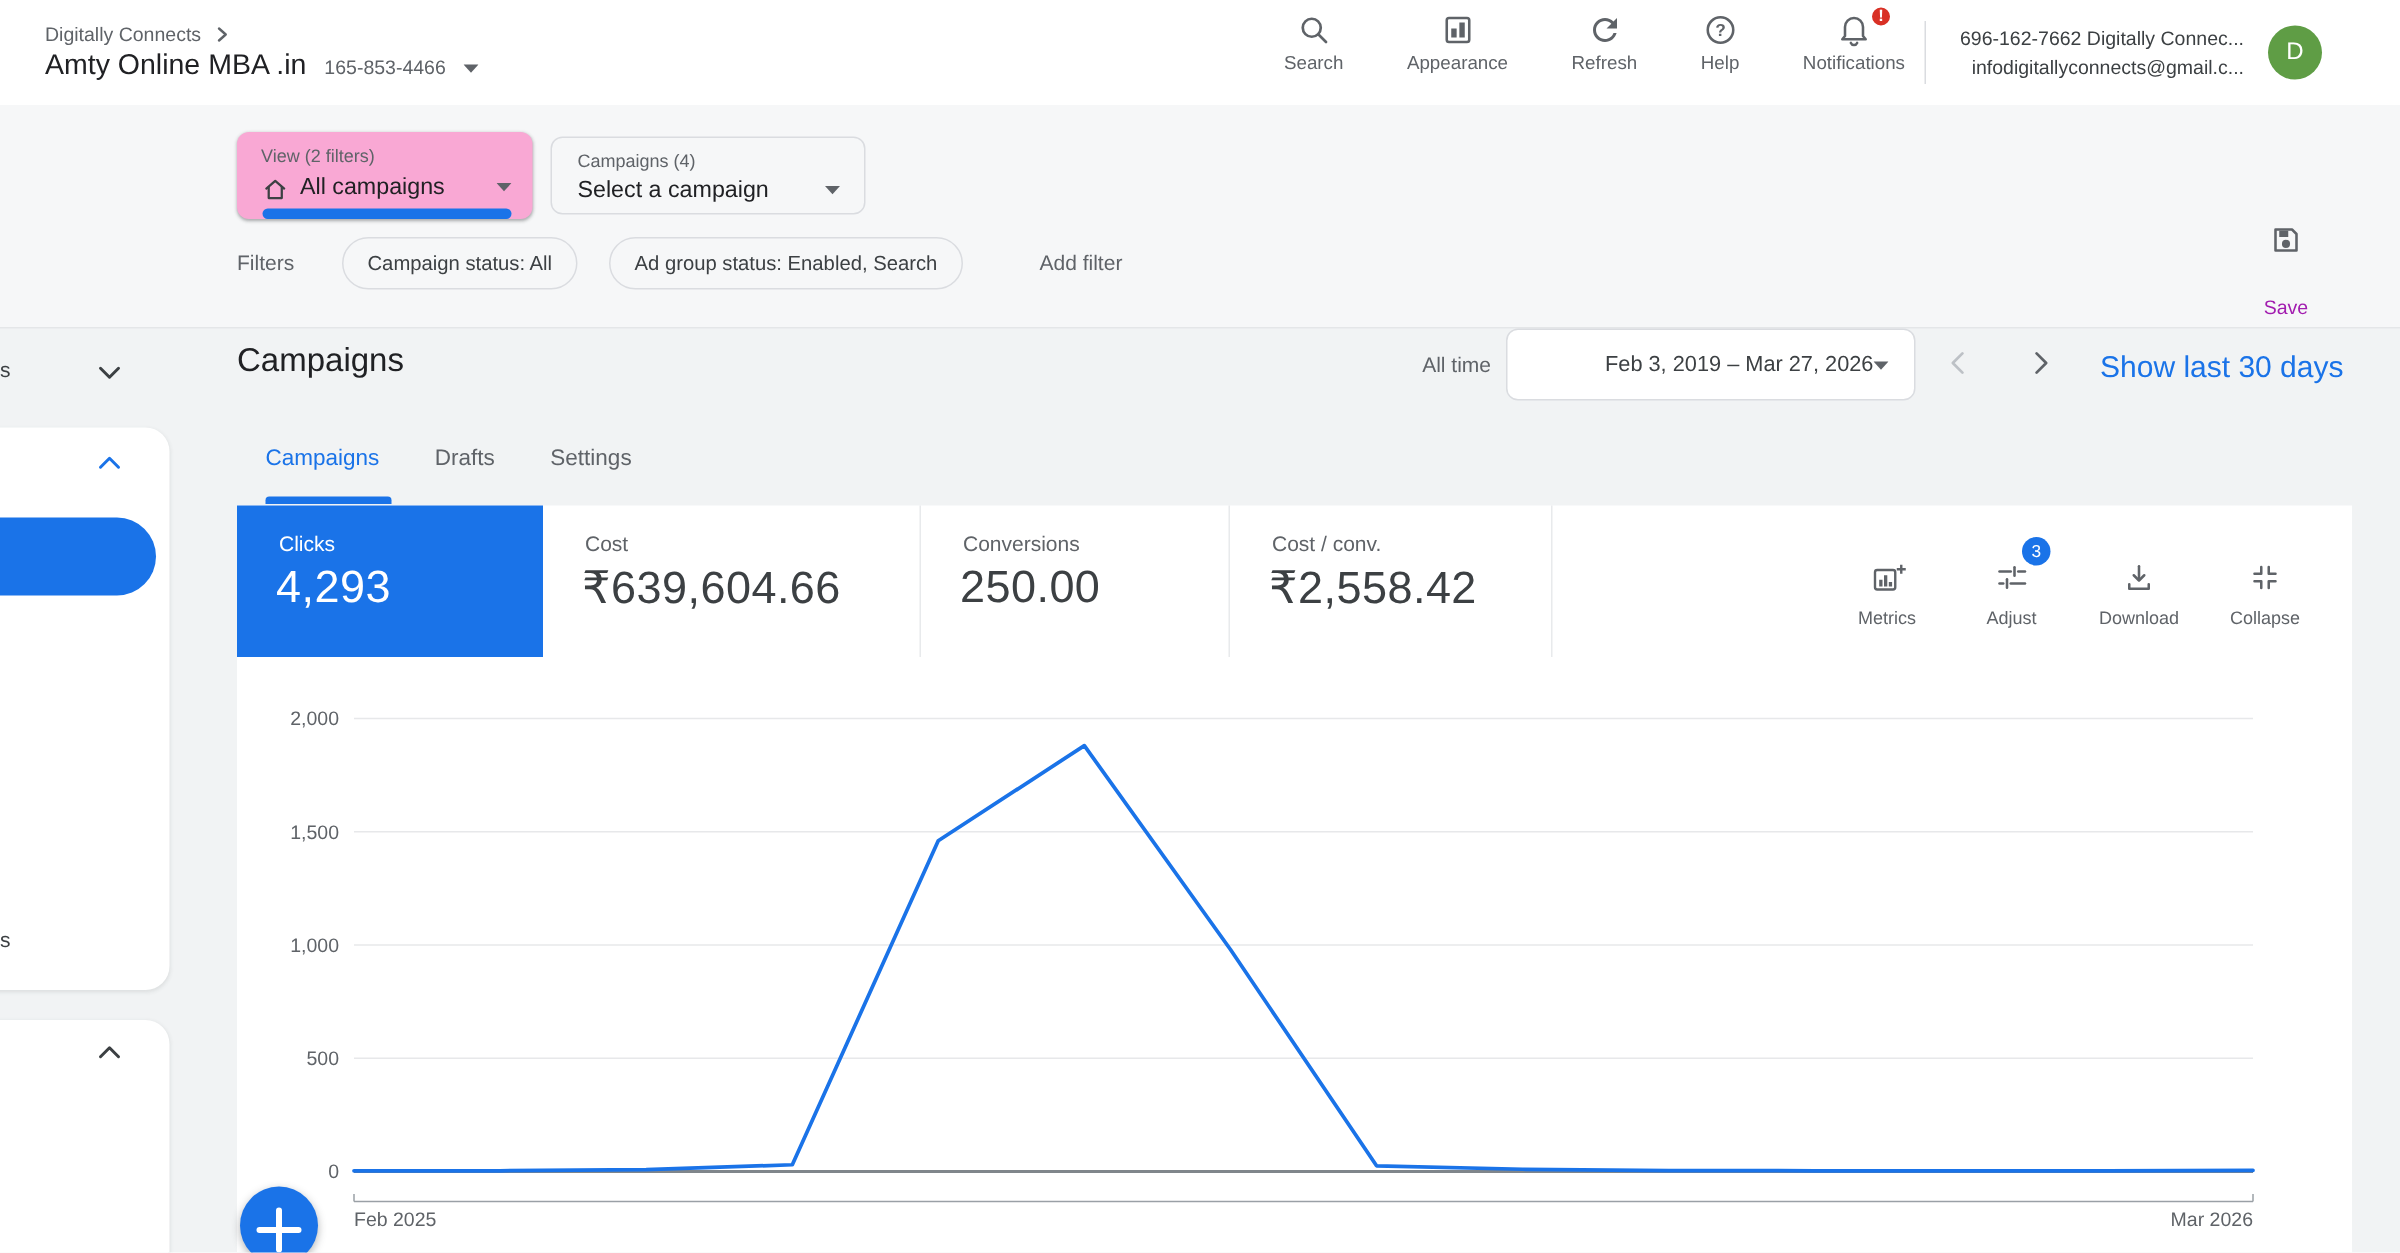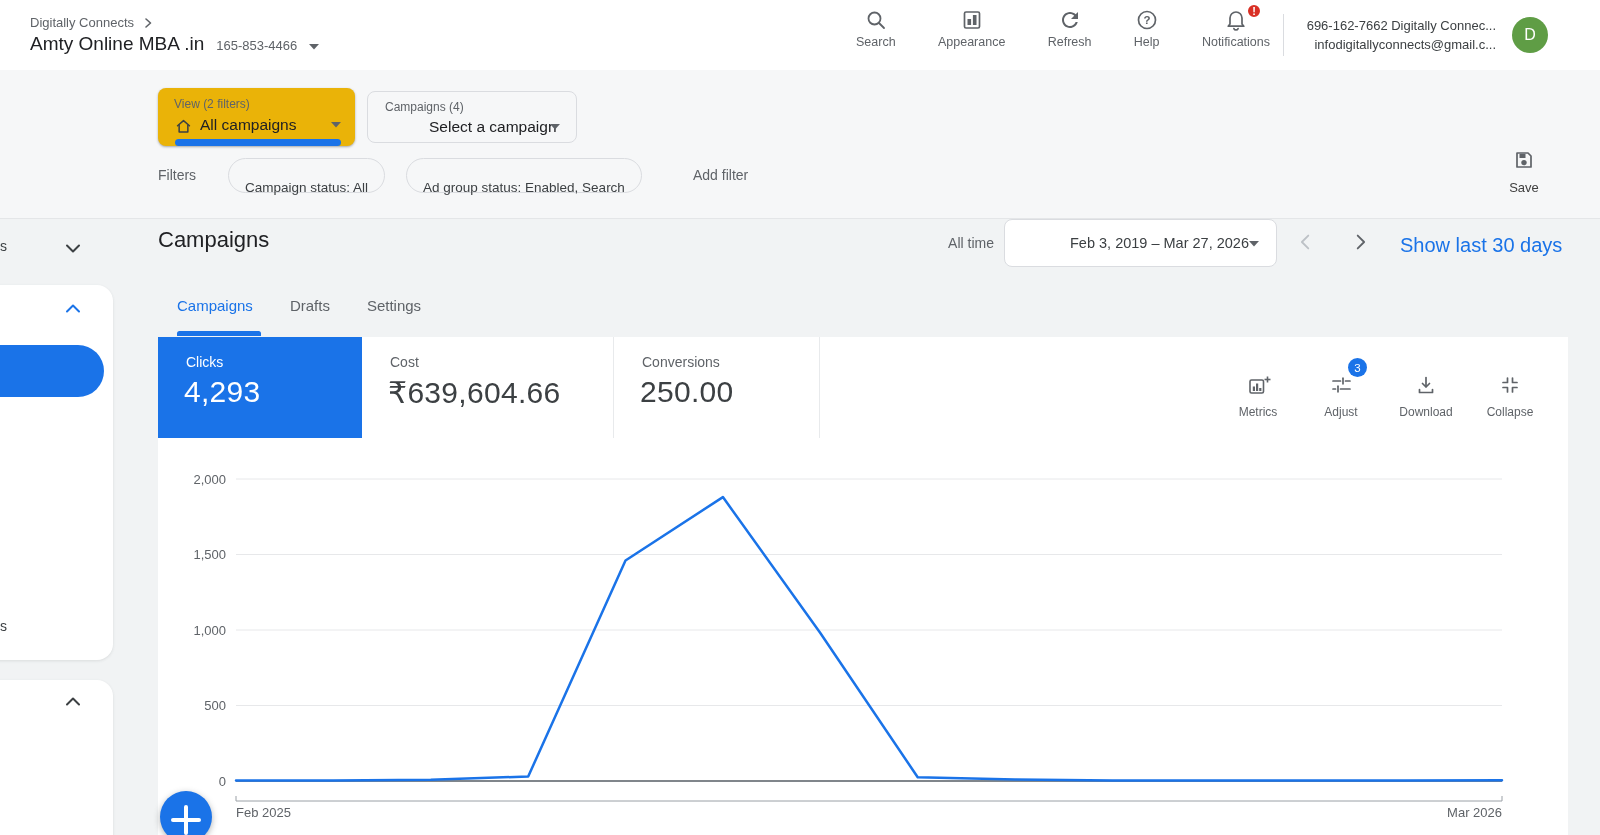--- a/index.html
+++ b/index.html
@@ -23,29 +23,29 @@
 
   
   .band { position:absolute; left:0; top:70px; width:1600px; height:149px; background:#f6f7f8; border-bottom:1px solid #e4e6e8; }
 
   
   .side-card { position:absolute; left:-24px; width:137px; background:#fff; border-radius:0 16px 16px 0; box-shadow:0 1px 3px rgba(60,64,67,.12); }
   .side-pill { position:absolute; left:-24px; top:345px; width:128px; height:52px; background:#1a73e8; border-radius:0 26px 26px 0; cursor:pointer; }
   .frag { position:absolute; font-size:14px; color:#3c4043; }
 
   
-  .view-card { position:absolute; left:158px; top:88px; width:197px; height:58px; background:#eab308; border-radius:8px; box-shadow:0 1px 2px rgba(60,64,67,.3),0 1px 3px rgba(60,64,67,.15); cursor:pointer;text-decoration:underline; }
+  .view-card { position:absolute; left:158px; top:88px; width:197px; height:58px; background:#f9a8d4; border-radius:8px; box-shadow:0 1px 2px rgba(60,64,67,.3),0 1px 3px rgba(60,64,67,.15); cursor:pointer;text-decoration:underline; }
   .cap { font-size:12px; color:#5f6368; }
   .dd-value { font-size:15.5px; font-weight:500; color:#202124; }
   .view-bar { position:absolute; left:17px; bottom:0; width:166px; height:7px; background:#1a73e8; border-radius:4px; }
   .camp-select { position:absolute; left:367px; top:91px; width:210px; height:52px; border:1px solid #dadce0; border-radius:8px; cursor:pointer; }
-  .chip { position:absolute; top:158px; height:35px; line-height:33px; padding:12px 16px; border:1px solid #dadce0; border-radius:18px; font-size:13.5px; font-weight:500; color:#3c4043; cursor:pointer; background:transparent; }
+  .chip { position:absolute; top:158px; height:35px; line-height:33px; padding:0 16px; border:1px solid #dadce0; border-radius:18px; font-size:13.5px; font-weight:500; color:#3c4043; cursor:pointer; background:transparent; }
   .plain-lbl { font-size:14px; color:#5f6368; }
   .save-box { position:absolute; left:1500px; top:148px; width:48px; text-align:center; cursor:pointer; }
-  .save-box .lbl { font-size:13px; color:#404040; margin-top:4px; }
+  .save-box .lbl { font-size:13px; color:#a21caf; margin-top:20px; }
 
   
   .h1 { position:absolute; left:158px; top:227px; font-size:22px; font-weight:400; color:#202124; }
   .date-box { position:absolute; left:1004px; top:219px; width:273px; height:48px; background:#fff; border:1px solid #dadce0; border-radius:8px; display:flex; align-items:center; padding:0 17px; cursor:pointer; }
   .date-box .txt { font-size:14.5px; color:#3c4043; flex:1;margin-left:48px; }
   .link { color:#1a73e8; font-weight:500; font-size:20px; cursor:pointer; }
 
   
   .tabs { position:absolute; left:177px; top:297px; display:flex; gap:37px; font-size:15px; }
   .tab { color:#5f6368; cursor:pointer; }
@@ -169,21 +169,21 @@
       </svg>
     <div class="dd-value abs" style="left:42px;top:28px;">All campaigns</div>
     <svg class="abs" style="right:14px;top:33px;" width="10" height="7" viewBox="0 0 10 7">
         <polygon points="0,1 10,1 5,6.5" fill="#5f6368"></polygon>
       </svg>
     <div class="view-bar"></div>
   </div>
 
   <div class="camp-select">
     <div class="cap abs" style="left:17px;top:8px;">Campaigns (4)</div>
-    <div class="dd-value abs" style="left:17px;top:26px;margin-left:44px;">Select a campaign</div>
+    <div class="dd-value abs" style="left:17px;top:26px;">Select a campaign</div>
     <svg class="abs" style="right:16px;top:31px;" width="10" height="7" viewBox="0 0 10 7">
         <polygon points="0,1 10,1 5,6.5" fill="#5f6368"></polygon>
       </svg>
   </div>
 
   <span class="plain-lbl abs" style="left:158px;top:167px;">Filters</span>
   <div class="chip" style="left:228px;">Campaign status: All</div>
   <div class="chip" style="left:406px;">Ad group status: Enabled, Search</div>
   <span class="plain-lbl abs" style="left:693px;top:167px;font-weight:500;cursor:pointer;">Add filter</span>
 
@@ -226,20 +226,24 @@
       <span class="s-lbl">Clicks</span>
       <span class="s-val">4,293</span>
     </div>
     <div class="score brd" style="left:204px;width:252px;">
       <span class="s-lbl">Cost</span>
       <span class="s-val">₹639,604.66</span>
     </div>
     <div class="score brd" style="left:456px;width:206px;">
       <span class="s-lbl">Conversions</span>
       <span class="s-val">250.00</span>
+    </div>
+    <div class="score brd" style="left:662px;width:215px;">
+      <span class="s-lbl">Cost / conv.</span>
+      <span class="s-val">₹2,558.42</span>
     </div>
 
     <div class="action" style="left:1065px;">
       <svg class="ic" width="26" height="24" viewBox="0 0 26 24">
           <rect x="4" y="7" width="13.5" height="13" rx="1.5" fill="none" stroke="#5f6368" stroke-width="1.6"></rect>
           <rect x="6.8" y="13.5" width="2.2" height="4.5" fill="#5f6368"></rect>
           <rect x="10" y="10.5" width="2.2" height="7.5" fill="#5f6368"></rect>
           <rect x="13.2" y="15" width="2.2" height="3" fill="#5f6368"></rect>
           <line x1="21.5" y1="3.5" x2="21.5" y2="9.5" stroke="#5f6368" stroke-width="1.6"></line>
           <line x1="18.5" y1="6.5" x2="24.5" y2="6.5" stroke="#5f6368" stroke-width="1.6"></line>

